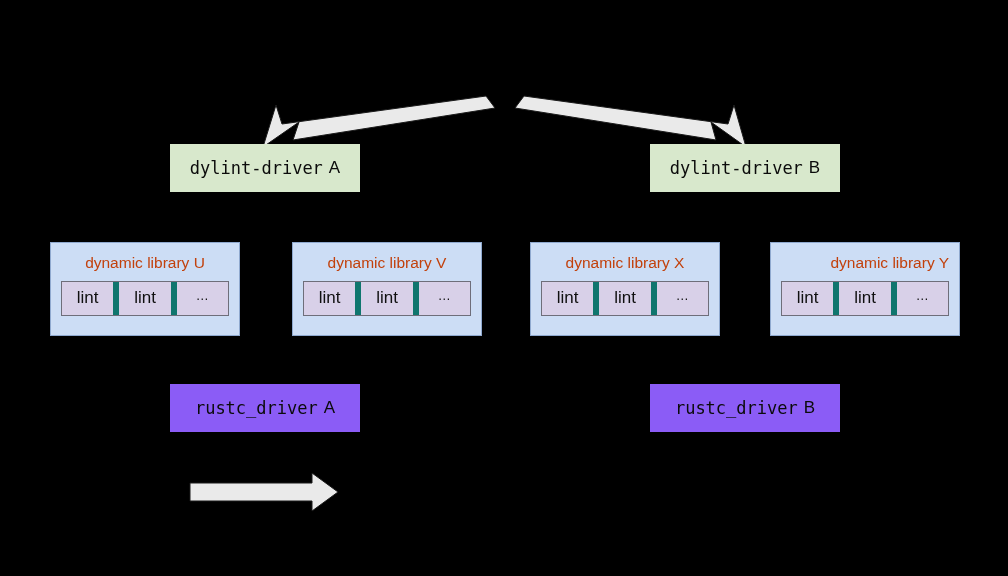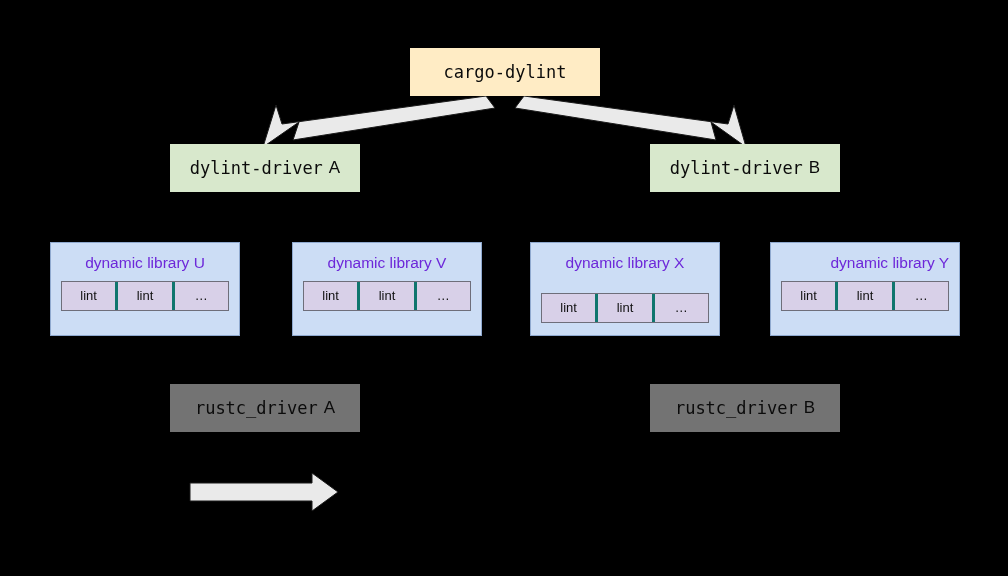--- a/index.html
+++ b/index.html
@@ -49,57 +49,57 @@
     font-family: "DejaVu Sans Mono", monospace;
   }
   .sans-suffix {
     font-family: "Liberation Sans", sans-serif;
     margin-left: 6px;
     font-size: 17px;
   }
 
   
   .node-rustc {
-    background: #737373;
+    background: #8b5cf6;
     font-size: 17px;
     align-items: center;
   }
 
   
   .node-lib {
     background: #ccddf5;
     border: 1px solid #8fa9cf;
     flex-direction: column;
     justify-content: flex-start;
     padding: 9px 10px 10px 10px;
   }
   .lib-title {
     font-family: "Liberation Sans", sans-serif;
     font-size: 15.5px;
-    color: #6d28d9;
+    color: #c2410c;
     line-height: 1;
     margin-bottom: 10px;
     margin-top: 3px;
   }
   .lint-row {
     display: flex;
     width: 100%;
     border: 1px solid #6e6e7a;
     box-sizing: border-box;
     background: #d8d0e8;
   }
   .lint-cell {
     flex: 1 1 0;
     background: #d8d0e8;
     font-family: "Liberation Sans", sans-serif;
-    font-size: 13px;
+    font-size: 17px;
     color: #101010;
     text-align: center;
     padding: 6px 0 7px 0;
-    border-right: 3px solid #0f766e;
+    border-right: 6px solid #0f766e;
     box-sizing: border-box;
   }
   .lint-cell:last-child {
     border-right: none;
   }
   .lint-cell.ellipsis {
     font-size: 13px;
   }
 
   
@@ -125,23 +125,20 @@
 
   <svg class="arrow-svg" viewBox="0 0 1008 576" xmlns="http://www.w3.org/2000/svg">
 
     <polygon class="arrow-shape" points="486,96 495,108 293,140 299,122 263,147 276,105 282,124"></polygon>
 
     <polygon class="arrow-shape" points="524,96 515,108 716,140 711,122 746,147 734,105 728,124"></polygon>
 
     <polygon class="arrow-shape" points="190,483 312,483 312,473 338,492 312,511 312,501 190,501"></polygon>
   </svg>
 
-  <div class="box node-cargo" style="left:410px; top:48px; width:190px; height:48px;">
-    <span class="mono">cargo-dylint</span>
-  </div>
 
   <div class="box node-driver" style="left:170px; top:144px; width:190px; height:48px;">
     <span class="mono">dylint-driver</span>
     <span class="sans-suffix">A</span>
   </div>
 
   <div class="box node-driver" style="left:650px; top:144px; width:190px; height:48px;">
     <span class="mono">dylint-driver</span>
     <span class="sans-suffix">B</span>
   </div>
@@ -157,21 +154,21 @@
 
   <div class="box node-lib" style="left:292px; top:242px; width:190px; height:94px;">
     <div class="lib-title">dynamic library V</div>
     <div class="lint-row">
       <div class="lint-cell">lint</div>
       <div class="lint-cell">lint</div>
       <div class="lint-cell ellipsis">…</div>
     </div>
   </div>
 
-  <div class="box node-lib" style="left:530px; top:242px; width:190px; height:94px;gap:12px;">
+  <div class="box node-lib" style="left:530px; top:242px; width:190px; height:94px;">
     <div class="lib-title">dynamic library X</div>
     <div class="lint-row">
       <div class="lint-cell">lint</div>
       <div class="lint-cell">lint</div>
       <div class="lint-cell ellipsis">…</div>
     </div>
   </div>
 
   <div class="box node-lib" style="left:770px; top:242px; width:190px; height:94px;align-items:flex-end;">
     <div class="lib-title">dynamic library Y</div>

